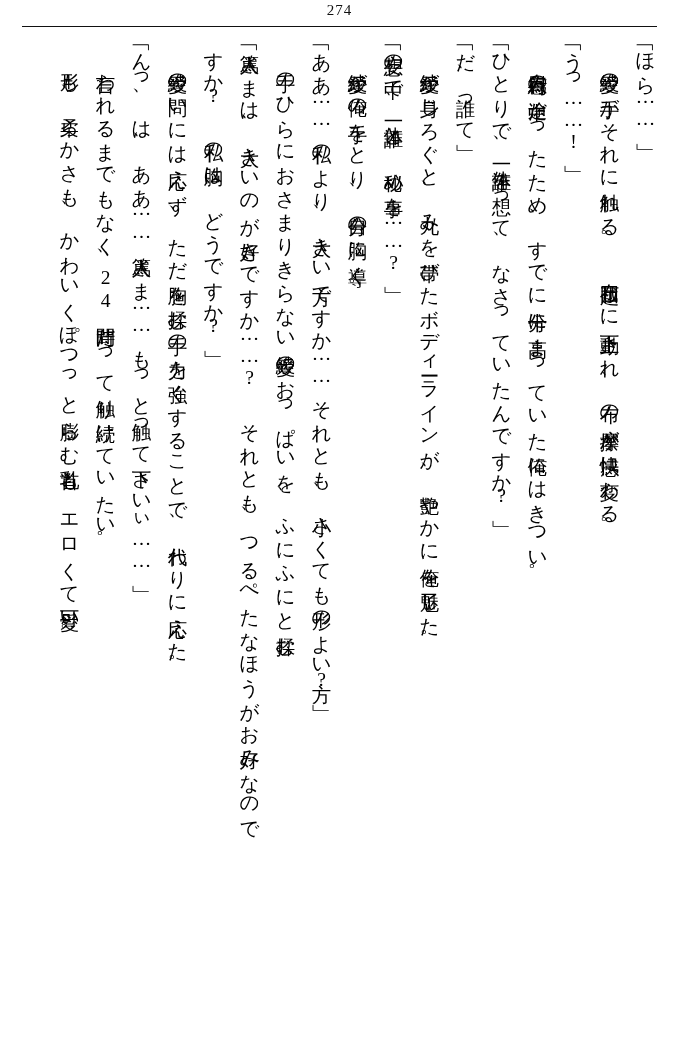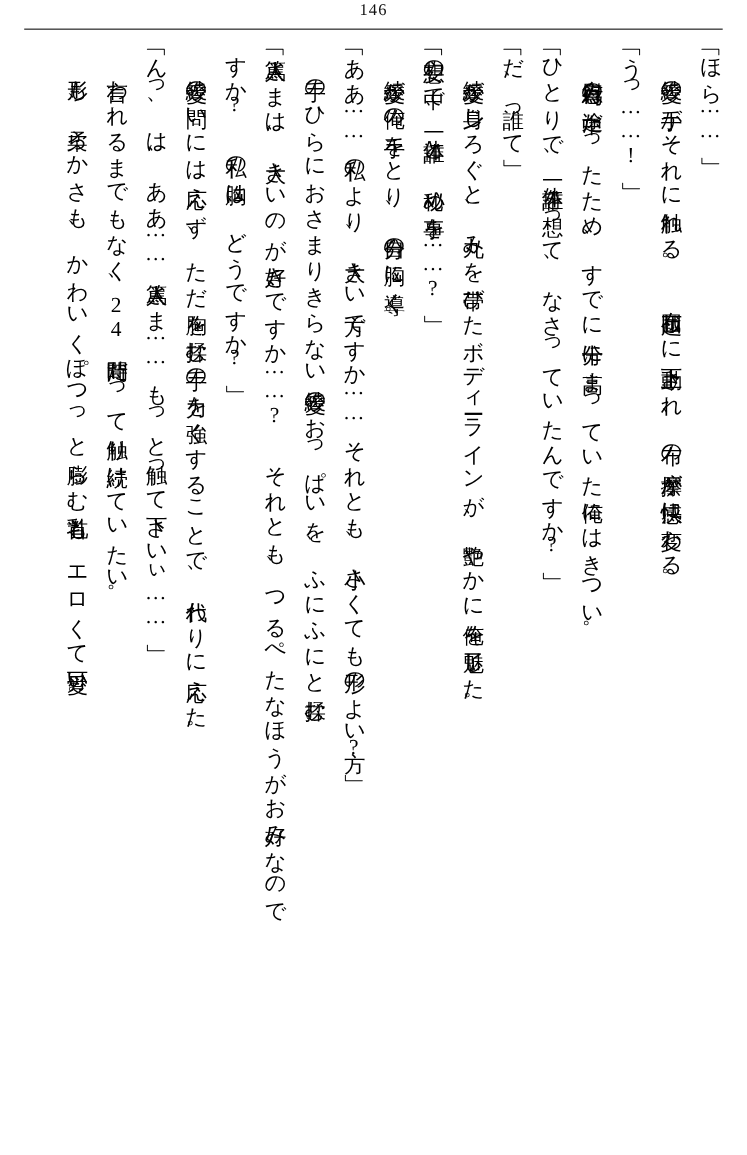--- a/index.html
+++ b/index.html
@@ -68,21 +68,21 @@
     word-break: break-all;
   }
   .col.indent {
     padding-top: 20px;
   }
 </style>
 </head>
 <body>
 
 <div class="page">
-  <div class="page-number">146</div>
+  <div class="page-number">274</div>
   <div class="rule"></div>
   <div class="body-text">
     <div class="col">「ほら……」</div>
     <div class="col indent">綾愛の手がそれに触れる。　布団越しに上下動され、布の摩擦が快感に変わる。</div>
     <div class="col">「うっ……!」</div>
     <div class="col indent">自慰行為の途中だったため、すでに十分に高まっていた俺にはきつい。</div>
     <div class="col">「ひとりで、一体誰を想って、なさっていたんですか?」</div>
     <div class="col">「だ、誰って」</div>
     <div class="col indent">綾愛が身じろぐと、丸みを帯びたボディーラインが、艶やかに俺を魅了した。</div>
     <div class="col">「妄想の中で、一体誰と、秘め事を……?」</div>

